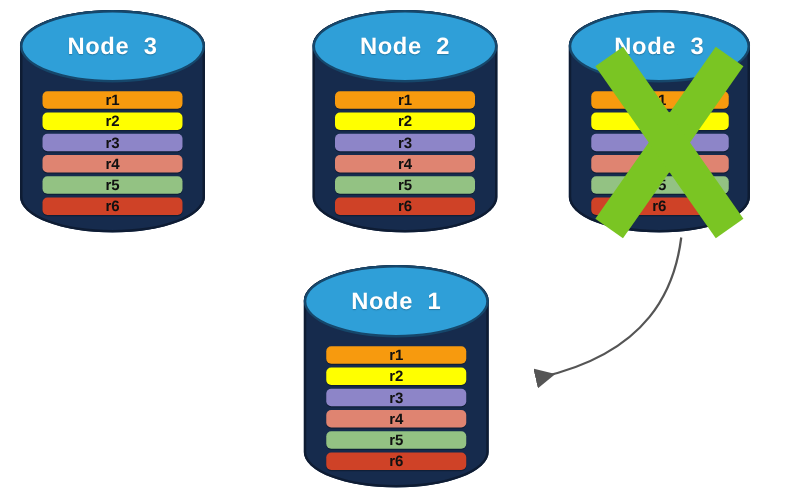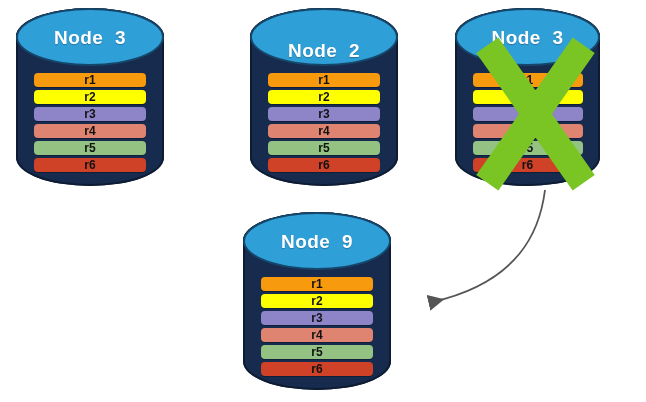--- a/index.html
+++ b/index.html
@@ -75,21 +75,21 @@
       <div class="row" style="width:112px;height:14px;font-size:12px;margin-bottom:3px;background:#8d85c8;">r3</div>
       <div class="row" style="width:112px;height:14px;font-size:12px;margin-bottom:3px;background:#df8471;">r4</div>
       <div class="row" style="width:112px;height:14px;font-size:12px;margin-bottom:3px;background:#93c283;">r5</div>
       <div class="row" style="width:112px;height:14px;font-size:12px;background:#cf4227;">r6</div>
     </div>
   </div>
 
   <div class="node" style="left:250px;top:8px;width:148px;height:178px;">
     <div class="cyl-body"></div>
     <div class="cyl-top" style="height:58px;"></div>
-    <div class="cyl-title" style="top:19px;font-size:19px;margin-top:13px;">Node  2</div>
+    <div class="cyl-title" style="top:19px;font-size:19px;">Node  2</div>
     <div class="rows" style="top:64px;">
       <div class="row" style="width:112px;height:14px;font-size:12px;margin-bottom:3px;background:#f79a0e;">r1</div>
       <div class="row" style="width:112px;height:14px;font-size:12px;margin-bottom:3px;background:#ffff00;">r2</div>
       <div class="row" style="width:112px;height:14px;font-size:12px;margin-bottom:3px;background:#8d85c8;">r3</div>
       <div class="row" style="width:112px;height:14px;font-size:12px;margin-bottom:3px;background:#df8471;">r4</div>
       <div class="row" style="width:112px;height:14px;font-size:12px;margin-bottom:3px;background:#93c283;">r5</div>
       <div class="row" style="width:112px;height:14px;font-size:12px;background:#cf4227;">r6</div>
     </div>
   </div>
 
@@ -108,21 +108,21 @@
 
     <div class="x-mark" style="left:30px;top:36px;width:100px;height:140px;">
       <div class="x-bar" style="width:27px;height:168px;margin-left:-13.5px;margin-top:-84px;transform:rotate(35deg);"></div>
       <div class="x-bar" style="width:27px;height:168px;margin-left:-13.5px;margin-top:-84px;transform:rotate(-35deg);"></div>
     </div>
   </div>
 
   <div class="node" style="left:243px;top:212px;width:148px;height:178px;">
     <div class="cyl-body"></div>
     <div class="cyl-top" style="height:58px;"></div>
-    <div class="cyl-title" style="top:19px;font-size:19px;">Node  9</div>
+    <div class="cyl-title" style="top:19px;font-size:19px;">Node  1</div>
     <div class="rows" style="top:64px;">
       <div class="row" style="width:112px;height:14px;font-size:12px;margin-bottom:3px;background:#f79a0e;">r1</div>
       <div class="row" style="width:112px;height:14px;font-size:12px;margin-bottom:3px;background:#ffff00;">r2</div>
       <div class="row" style="width:112px;height:14px;font-size:12px;margin-bottom:3px;background:#8d85c8;">r3</div>
       <div class="row" style="width:112px;height:14px;font-size:12px;margin-bottom:3px;background:#df8471;">r4</div>
       <div class="row" style="width:112px;height:14px;font-size:12px;margin-bottom:3px;background:#93c283;">r5</div>
       <div class="row" style="width:112px;height:14px;font-size:12px;background:#cf4227;">r6</div>
     </div>
   </div>
 

